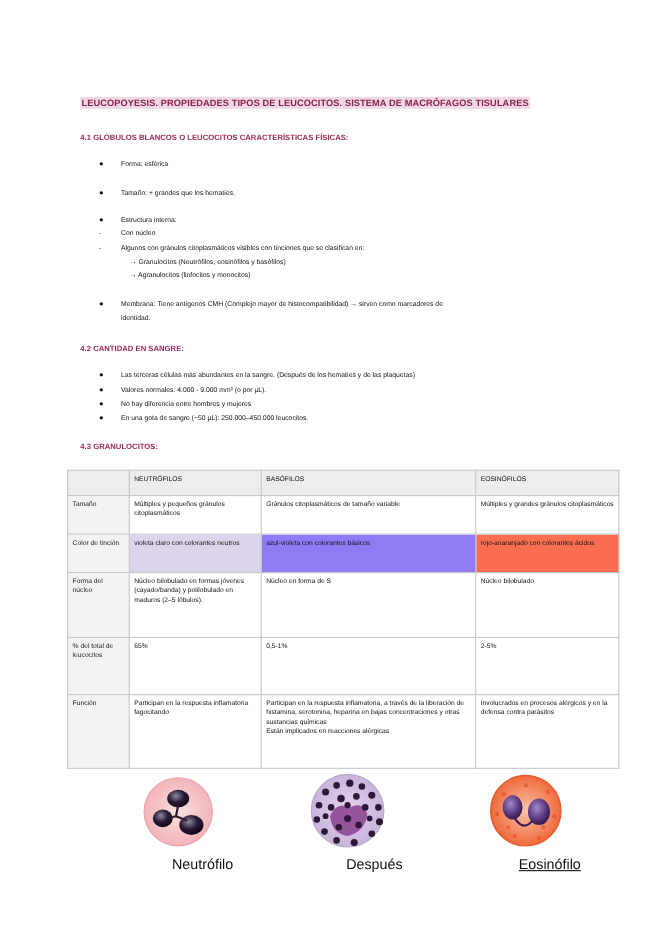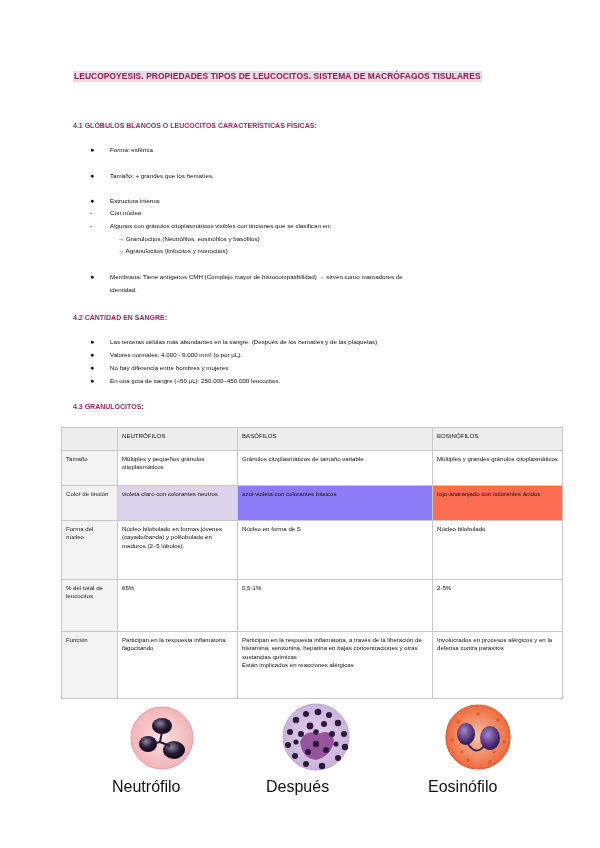--- a/index.html
+++ b/index.html
@@ -3,21 +3,21 @@
 <meta charset="utf-8">
 <style>
   html, body { margin: 0; padding: 0; background: #ffffff; }
   body { width: 600px; height: 848px; position: relative; overflow: hidden;
          font-family: "Liberation Sans", "DejaVu Sans", sans-serif; color: #111; }
   .page { position: absolute; left: 0; top: 0; width: 600px; height: 848px; }
 
   .title-line { position: absolute; left: 73px; font-size: 8.4px; font-weight: bold;
                 color: #8a2050; background: #f0d8e4; padding: 0 1px; line-height: 11px; white-space: nowrap; letter-spacing: 0.1px; }
   .t1 { top: 73px; }
-  .t2 { top: 71px; text-align: center; }
+  .t2 { top: 88px; text-align: center; }
 
   .section-h { position: absolute; left: 73px; font-size: 7px; font-weight: bold; color: #9a2a5a;
                line-height: 9px; white-space: nowrap; }
 
   .txt { position: absolute; font-size: 6.2px; line-height: 8px; white-space: nowrap; color: #111; }
   .bullet { position: absolute; font-size: 7px; line-height: 8px; color: #111; }
   .dash { position: absolute; font-size: 6px; line-height: 8px; color: #111; }
 
   table.gran { position: absolute; left: 61px; top: 427px; width: 501px; border-collapse: collapse;
                font-size: 6.1px; line-height: 8.4px; table-layout: fixed; }
@@ -25,21 +25,21 @@
   table.gran th { background: #ededed; height: 14px; }
   table.gran td.rowhead { background: #f3f3f3; color: #222; }
   table.gran .r-tam td { height: 26px; }
   table.gran .r-col td { height: 26px; }
   table.gran .r-for td { height: 50px; }
   table.gran .r-pct td { height: 43px; }
   table.gran .r-fun td { height: 58px; }
 
   .cells { position: absolute; left: 0; top: 700px; width: 600px; height: 110px; }
   .cell-fig { position: absolute; top: 0; width: 100px; text-align: center; }
-  .cell-caption { position: absolute; top: 78px; width: 100px; text-align: left; font-size: 16px; color: #111; }
+  .cell-caption { position: absolute; top: 78px; width: 100px; text-align: right; font-size: 13px; color: #111; }
 </style>
 </head>
 <body>
 
 <div class="page">
 
   <div class="title-line t2">LEUCOPOYESIS. PROPIEDADES TIPOS DE LEUCOCITOS. SISTEMA DE MACRÓFAGOS TISULARES</div>
 
   <div class="section-h" style="top:121px;">4.1 GLÓBULOS BLANCOS O LEUCOCITOS CARACTERÍSTICAS FÍSICAS:</div>
 
@@ -214,16 +214,16 @@
             <circle cx="62" cy="62" r="2"></circle>
           <circle cx="50" cy="14" r="2"></circle>
             <circle cx="34" cy="52" r="1.8"></circle>
             <circle cx="66" cy="52" r="1.8"></circle>
         </g>
         <ellipse cx="38" cy="34" rx="9" ry="11" fill="url(#gEn)"></ellipse>
         <ellipse cx="62" cy="38" rx="10" ry="12" fill="url(#gEn)"></ellipse>
         <path d="M40 44 Q48 56 56 46" stroke="#3a2058" stroke-width="2" fill="none"></path>
       </svg>
     </div>
-    <div class="cell-caption" style="left:428px;">Eosinófilo</div>
+    <div class="cell-caption" style="left:428px;text-decoration:underline;">Eosinófilo</div>
   </div>
 
 </div>
 
 </body></html>

